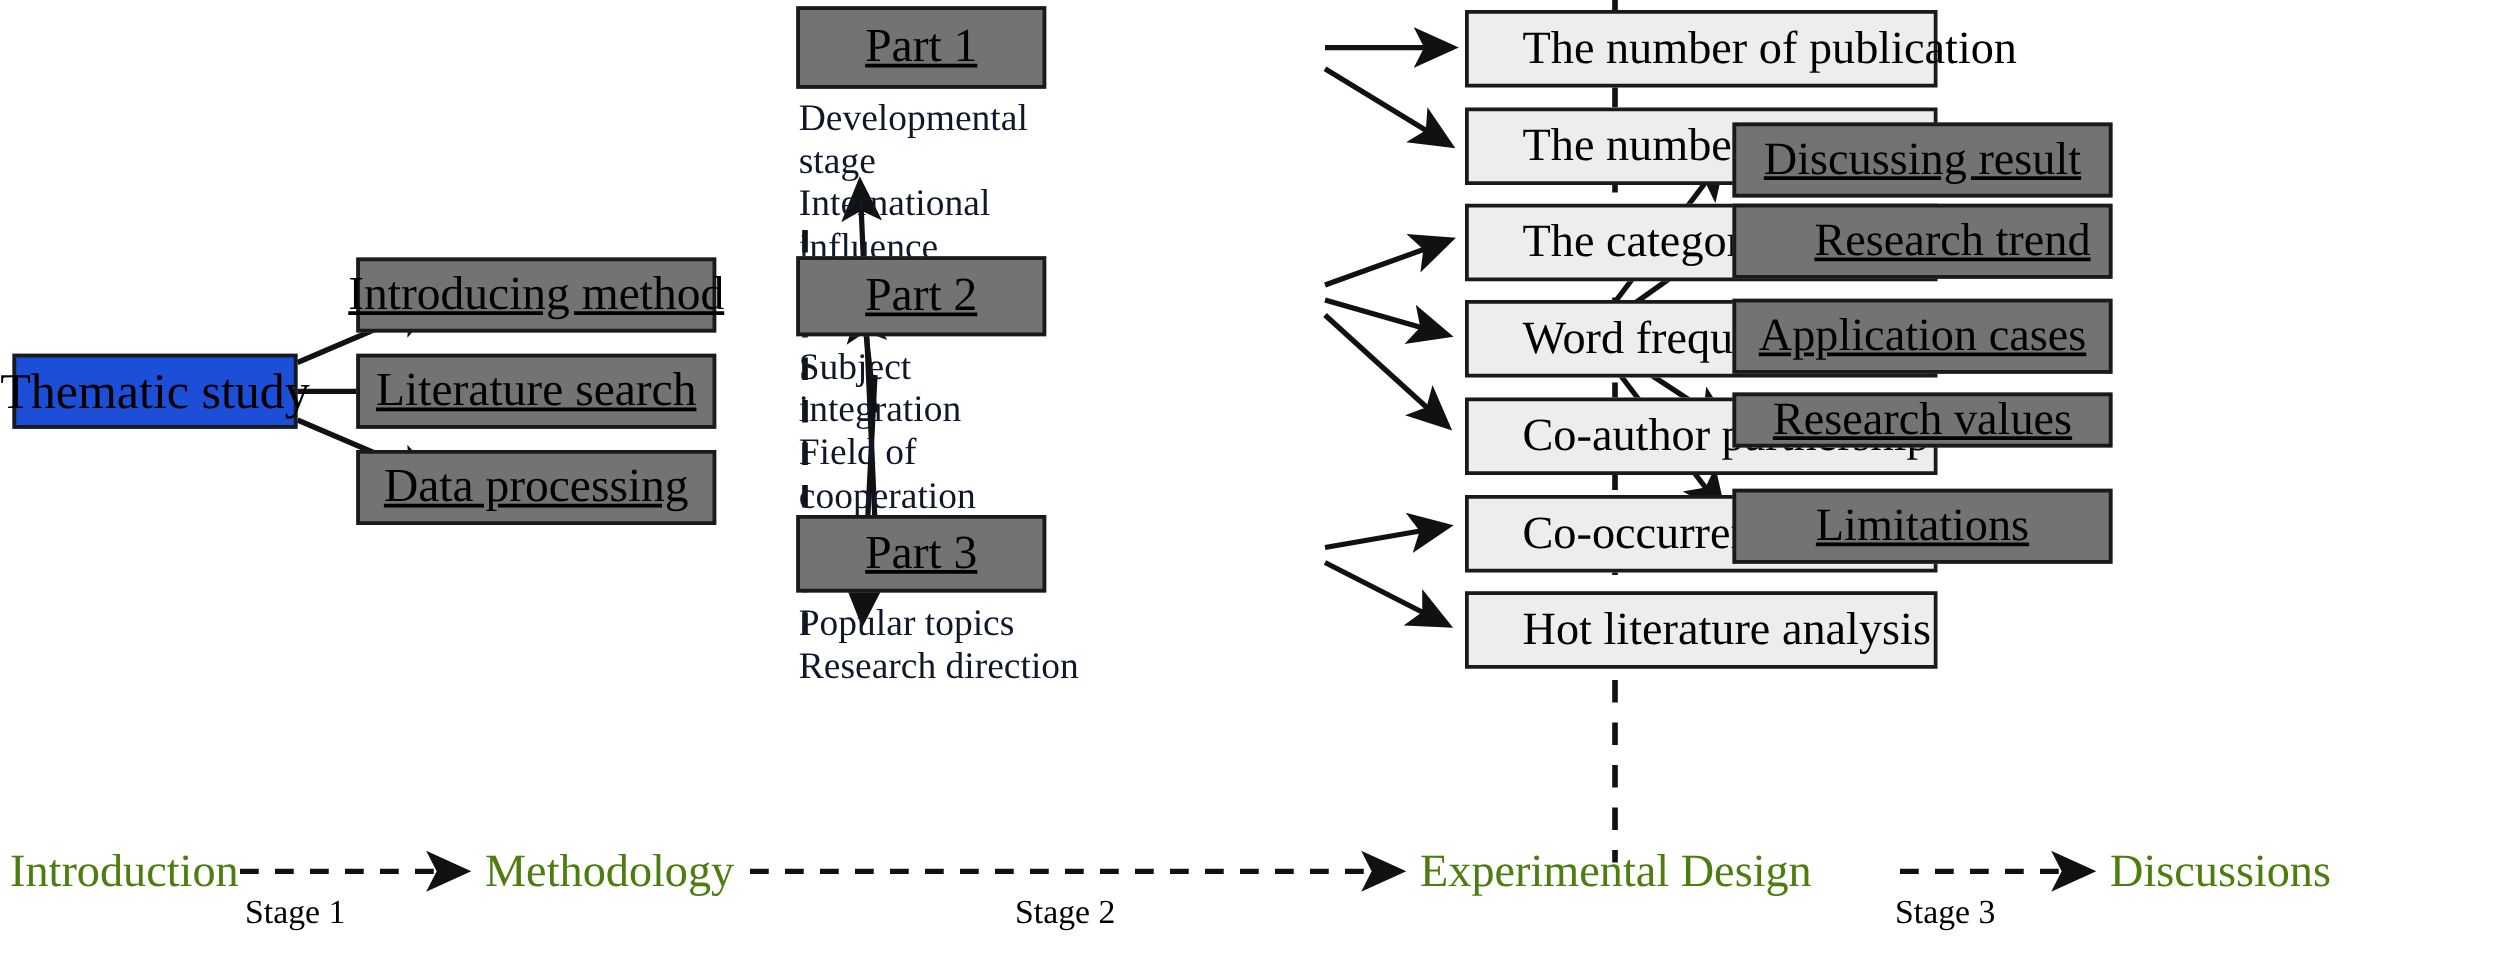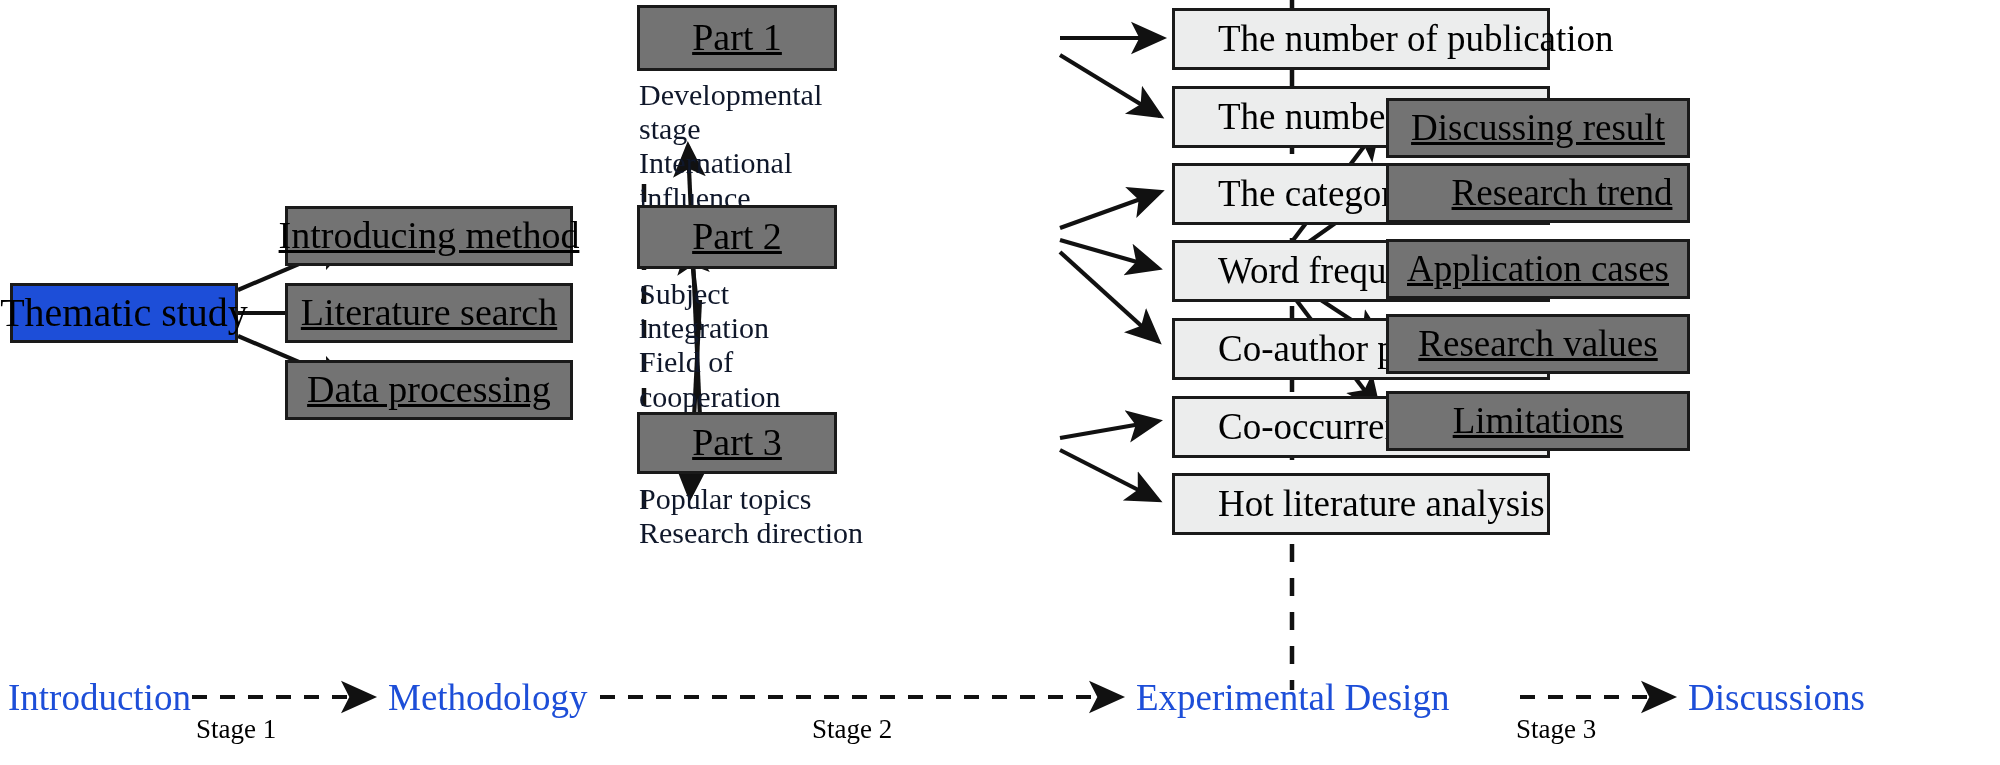--- a/index.html
+++ b/index.html
@@ -45,21 +45,21 @@
     position: absolute;
     font-size: 30px;
     line-height: 1.14;
     white-space: pre;
     color: #0f172a;
   }
   .timeline-label {
     position: absolute;
     font-size: 37px;
     white-space: nowrap;
-    color: #1d4ed8;
+    color: #4d7c0f;
   }
   .stage-label {
     position: absolute;
     font-size: 27px;
     white-space: nowrap;
     color: #000;
   }
 </style>
 </head>
 <body>
@@ -184,21 +184,21 @@
 
   <div class="node teal" style="left:1386px+0; top:98px; width:304px; height:60px; font-size:37px; left:1386px;">
     <span>Discussing result</span>
   </div>
   <div class="node teal" style="left:1386px; top:163px; width:304px; height:60px; font-size:37px;padding-left:48px;">
     <span>Research trend</span>
   </div>
   <div class="node teal" style="left:1386px; top:239px; width:304px; height:60px; font-size:37px;">
     <span>Application cases</span>
   </div>
-  <div class="node teal" style="left:1386px; top:314px; width:304px; height:60px; font-size:37px;">
+  <div class="node teal" style="left:1386px; top:314px; width:304px; height:44px; font-size:37px;">
     <span>Research values</span>
   </div>
   <div class="node teal" style="left:1386px; top:391px; width:304px; height:60px; font-size:37px;">
     <span>Limitations</span>
   </div>
 
   <div class="timeline-label" style="left:8px; top:676px;">Introduction</div>
   <div class="timeline-label" style="left:388px; top:676px;">Methodology</div>
   <div class="timeline-label" style="left:1136px; top:676px;">Experimental Design</div>
   <div class="timeline-label" style="left:1688px; top:676px;">Discussions</div>

